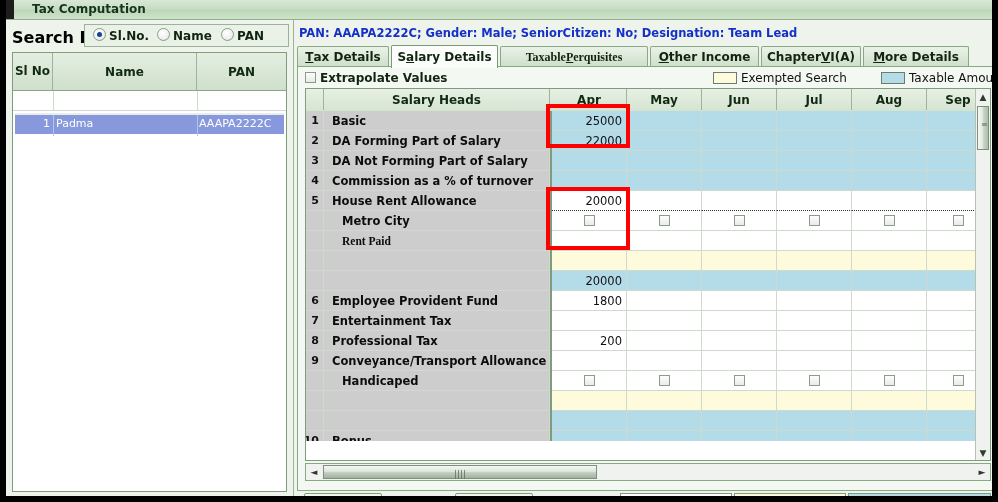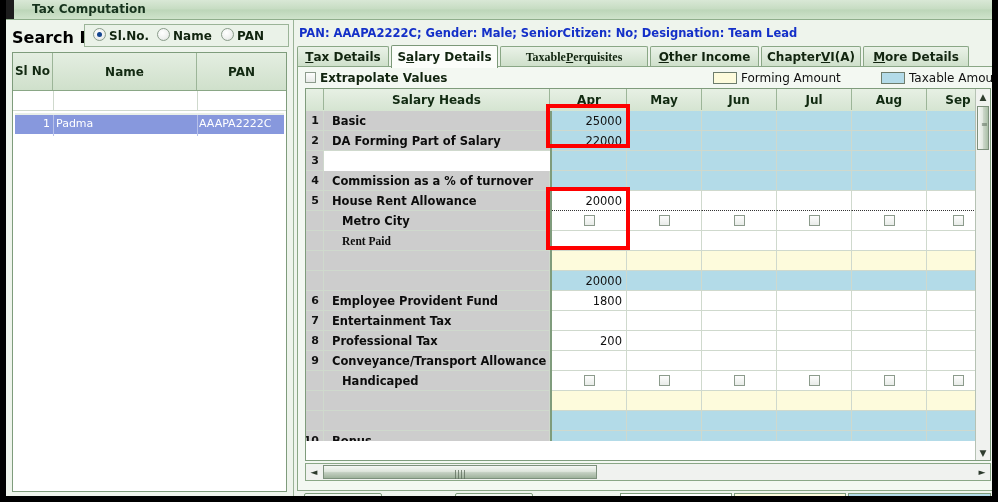--- a/index.html
+++ b/index.html
@@ -201,21 +201,21 @@
     </div>
     <div class="tabline"></div>
 
     <div class="tabbody">
 
       <div class="extrap">
         <span class="cbx"></span><span>Extrapolate Values</span>
       </div>
 
       <div class="legend" style="left:415px;">
-        <span class="swatch" style="background:#fdfbdc;"></span><span>Forming Amount</span>
+        <span class="swatch" style="background:#fdfbdc;"></span><span>Exempted Search</span>
       </div>
       <div class="legend" style="left:583px;">
         <span class="swatch" style="background:#b3dbe8;"></span><span>Taxable Amount</span>
       </div>
 
       <div class="dgrid">
         <div class="dhead">
           <div class="dh" style="left:0;width:18px;"></div>
           <div class="dh" style="left:18px;width:226px;">Salary Heads</div>
           <div class="dh" style="left:246px;width:75px;">Apr</div>
@@ -243,20 +243,21 @@
               <div class="cell c-hd" style="left: 18px; width: 226px;">DA Forming Part of Salary</div>
               <div class="cell c-blue num" style="left: 246px; width: 75px;">22000</div>
               <div class="cell c-blue num" style="left: 321px; width: 75px;"></div>
               <div class="cell c-blue num" style="left: 396px; width: 75px;"></div>
               <div class="cell c-blue num" style="left: 471px; width: 75px;"></div>
               <div class="cell c-blue num" style="left: 546px; width: 75px;"></div>
               <div class="cell c-blue num" style="left: 621px; width: 63px;"></div>
             </div>
             <div class="drow" style="top: 40px;">
               <div class="cell c-sn" style="left: 0px; width: 18px;">3</div>
+              <div class="cell c-hd" style="left: 18px; width: 226px;">DA Not Forming Part of Salary</div>
               <div class="cell c-blue num" style="left: 246px; width: 75px;"></div>
               <div class="cell c-blue num" style="left: 321px; width: 75px;"></div>
               <div class="cell c-blue num" style="left: 396px; width: 75px;"></div>
               <div class="cell c-blue num" style="left: 471px; width: 75px;"></div>
               <div class="cell c-blue num" style="left: 546px; width: 75px;"></div>
               <div class="cell c-blue num" style="left: 621px; width: 63px;"></div>
             </div>
             <div class="drow" style="top: 60px;">
               <div class="cell c-sn" style="left: 0px; width: 18px;">4</div>
               <div class="cell c-hd" style="left: 18px; width: 226px;">Commission as a % of turnover</div>

